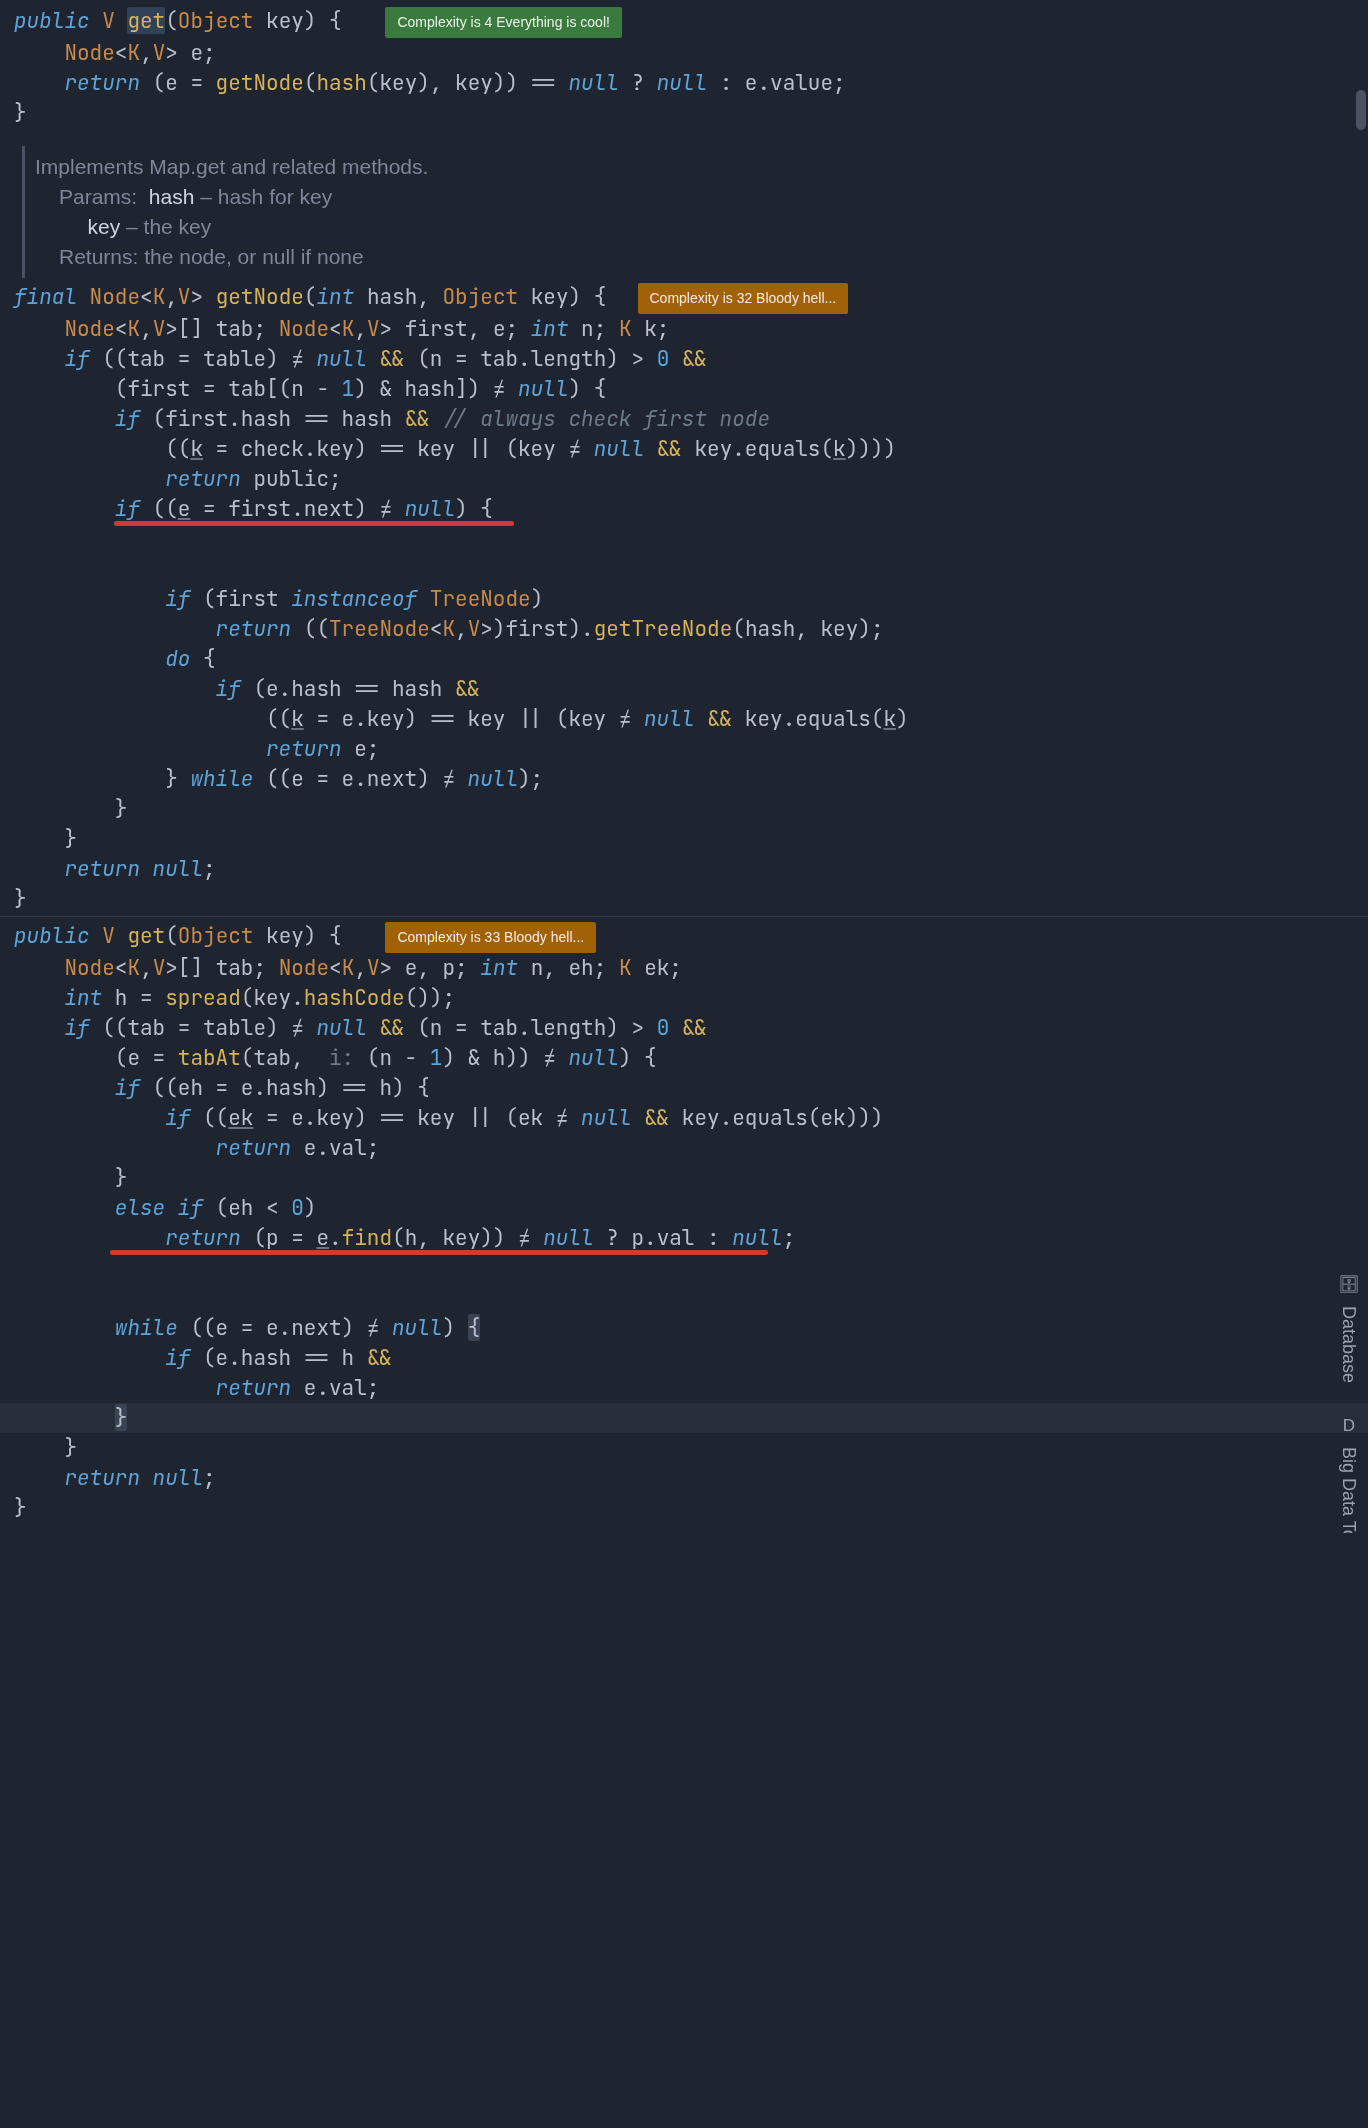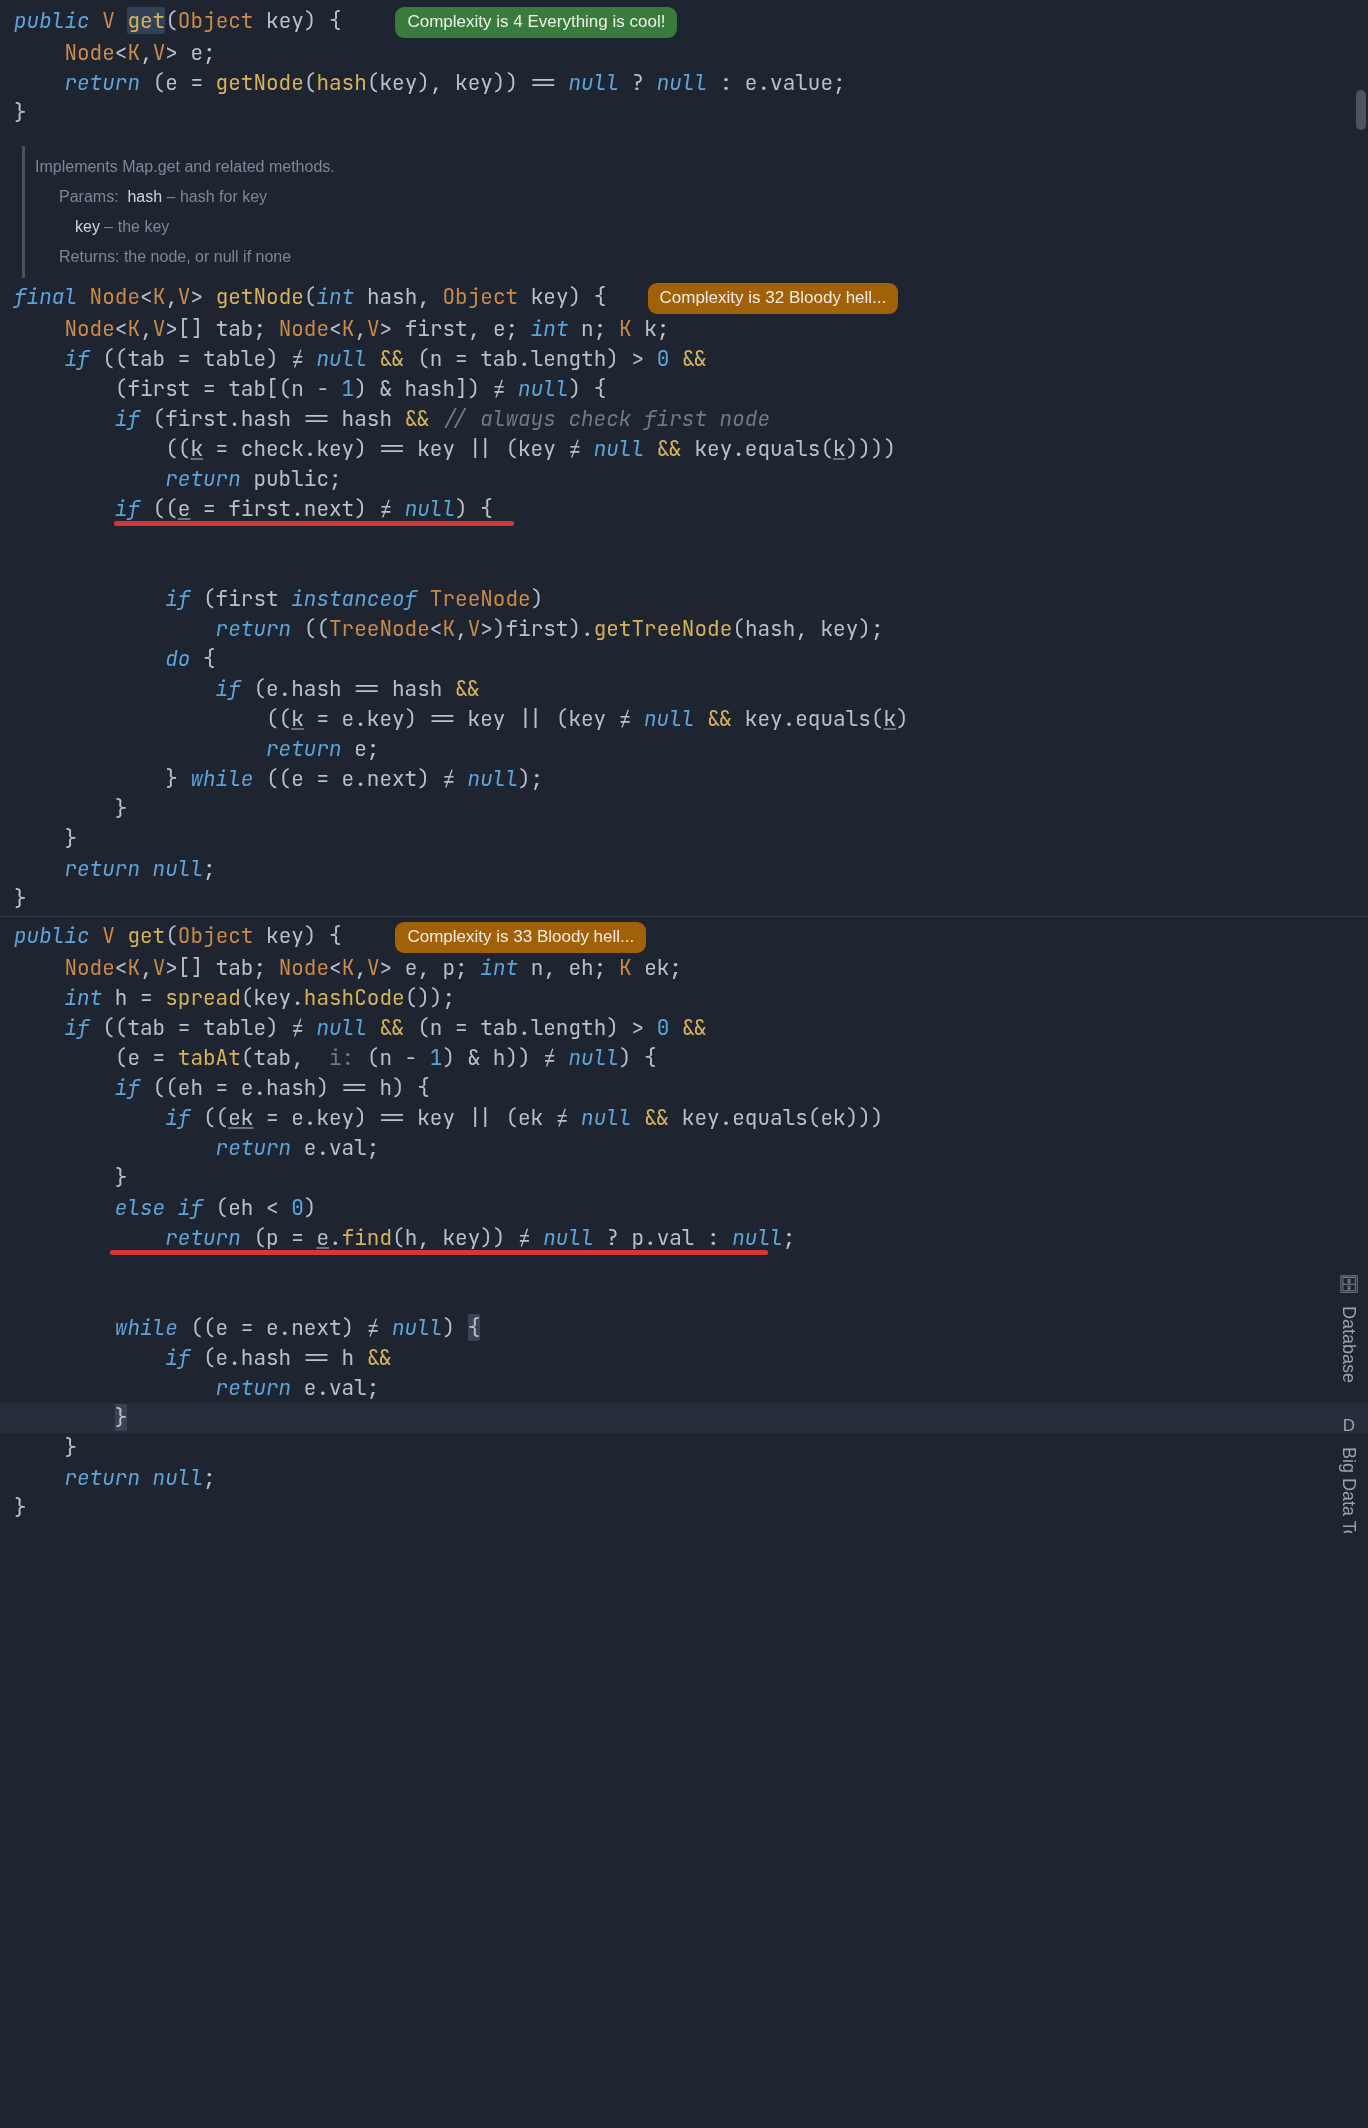--- a/index.html
+++ b/index.html
@@ -29,36 +29,36 @@
   .null { color: #5fa4d8; font-style: italic; }
   .cmnt { color: #6c7a89; font-style: italic; }
   .ann  { color: #6c7a89; }
   .u    { text-decoration: underline; text-decoration-color: rgba(184,192,204,0.5); }
   .sel  { background: #314158; border-radius: 2px; }
 
   .badge {
     display: inline-block;
     font-style: normal;
     font-family: -apple-system, BlinkMacSystemFont, "Segoe UI", sans-serif;
-    font-size: 17px;
+    font-size: 14px;
     line-height: 24px;
     padding: 3px 12px 4px 12px;
-    border-radius: 9px;
+    border-radius: 2px;
     vertical-align: 1px;
-    margin-left: 16px;
+    margin-left: 6px;
   }
   .badge.good { background: #3b7a3f; color: #eaf5e8; }
   .badge.bad  { background: #a16207; color: #f7eaea; }
 
   .docblock {
     margin: 18px 0 4px 22px;
     border-left: 3px solid #4a5263;
     padding: 6px 0 6px 10px;
     font-family: -apple-system, BlinkMacSystemFont, "Segoe UI", sans-serif;
-    font-size: 16px;
+    font-size: 21px;
     line-height: 30px;
     color: #7d8799;
   }
   .docblock .doc-kw { color: #7d8799; margin-left: 24px; }
   .docblock .doc-param-name { color: #cfd6e2; font-weight: 500; }
   .docblock .doc-row { white-space: pre; }
 
   .redline {
     position: absolute;
     height: 5px;

